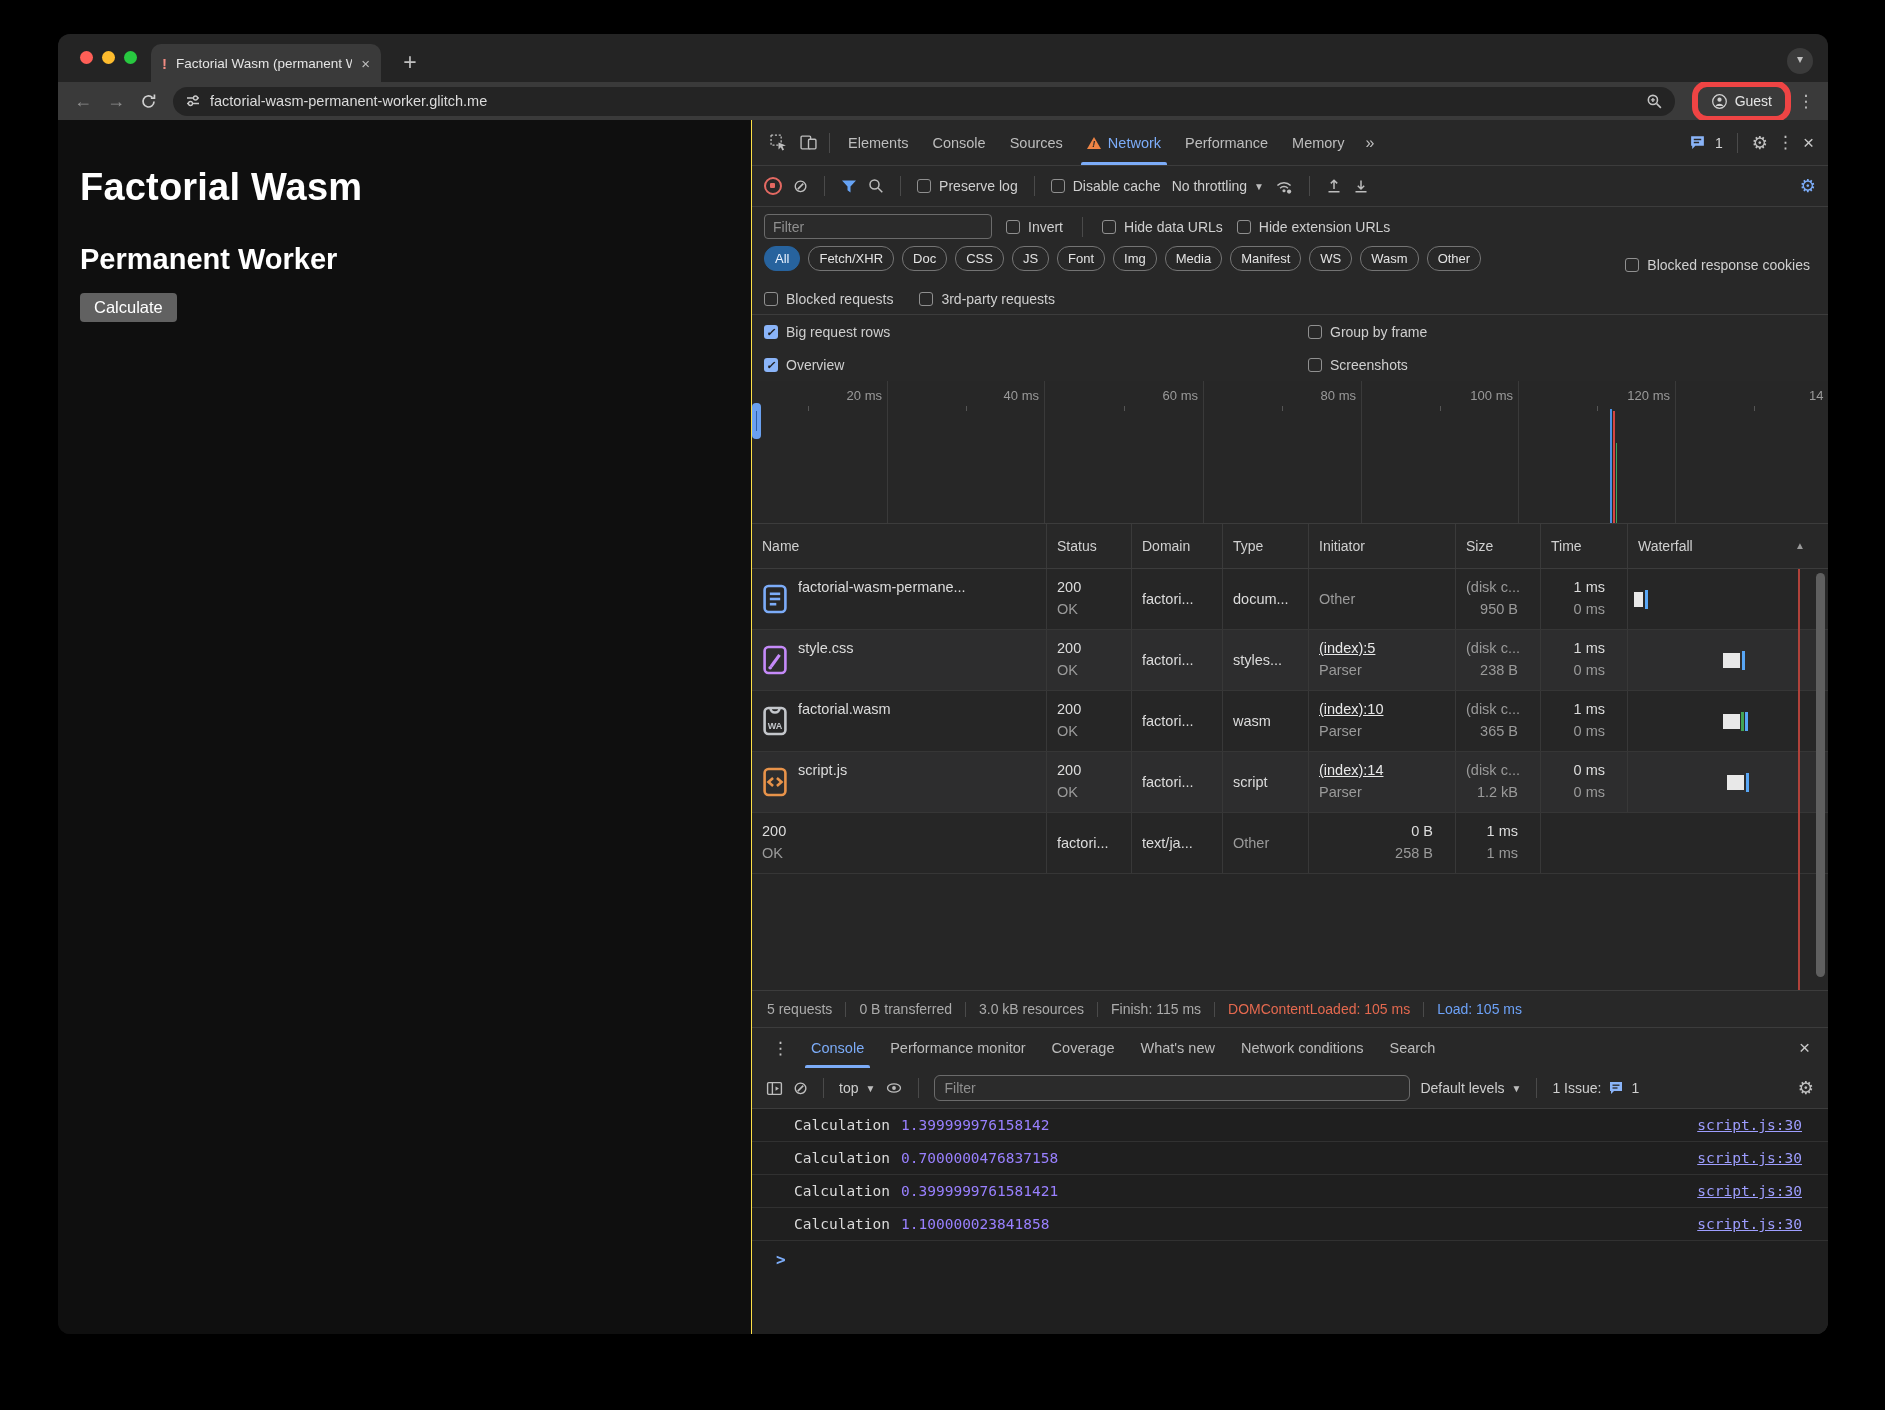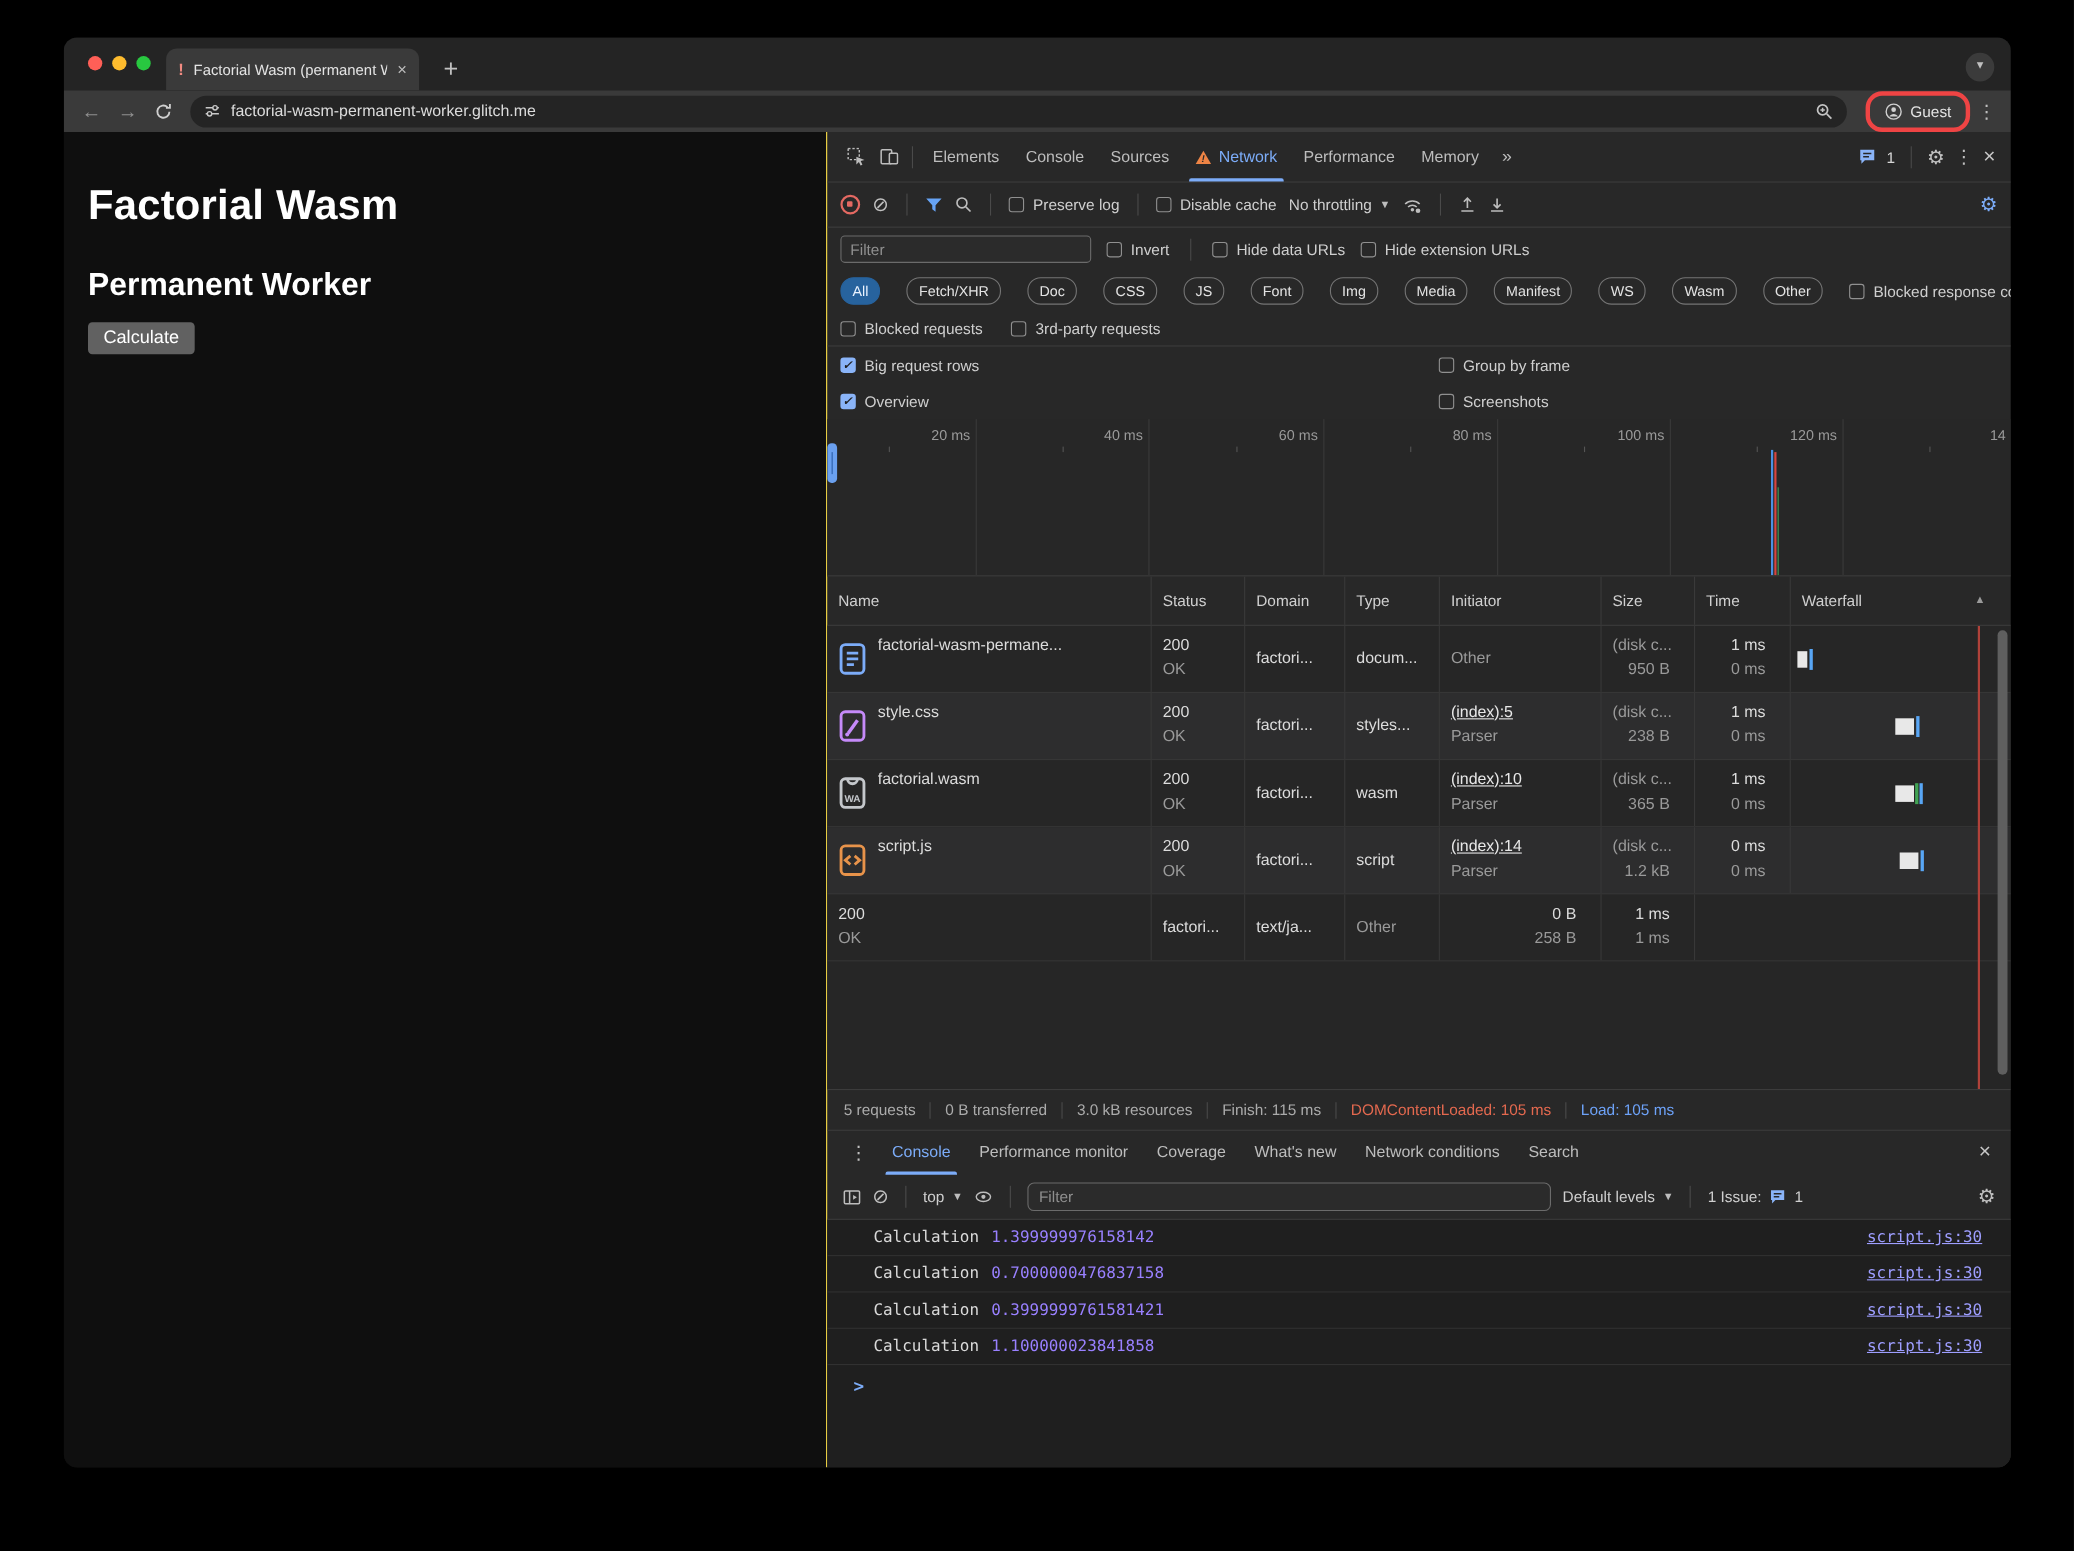--- a/index.html
+++ b/index.html
@@ -17,21 +17,21 @@
   .tabx{color:#bdbdbd;font-size:15px}
   .newtab{position:absolute;left:338px;bottom:5px;color:#c0c0c0;font-size:23px;width:28px;height:28px;text-align:center;line-height:27px}
   .tabsearch{position:absolute;right:15px;bottom:8px;width:26px;height:26px;border-radius:50%;background:#3b3b3b;color:#c0c0c0;text-align:center;line-height:23px;font-size:12px}
 
   
   .navbar{height:38px;background:#3a3a3a;display:flex;align-items:center;padding:0 10px;gap:3px}
   .nbtn{width:30px;text-align:center;font-size:18px;color:#8f8f8f;flex-shrink:0}
   .icbtn{width:28px;height:28px;display:flex;align-items:center;justify-content:center;flex-shrink:0}
   .urlpill{flex:1;height:29px;background:#242424;border-radius:15px;display:flex;align-items:center;padding:0 12px;gap:9px;margin:0 8px;min-width:0}
   .urltext{color:#dcdcdc;font-size:14.5px;white-space:nowrap;overflow:hidden;flex:1}
-  .guest{height:29px;border:4px solid #ef4444;border-radius:15px;display:flex;align-items:center;gap:7px;padding:0 13px;color:#e4e4e4;font-size:14px;margin-left:6px;flex-shrink:0}
+  .guest{height:29px;border:6px solid #ef4444;border-radius:15px;display:flex;align-items:center;gap:7px;padding:0 13px;color:#e4e4e4;font-size:14px;margin-left:6px;flex-shrink:0}
   .kebab{color:#c0c0c0;font-size:17px;width:24px;text-align:center;flex-shrink:0}
 
   
   .content{display:flex;height:1214px}
   .pageArea{width:693px;background:#0f0f0f;box-sizing:border-box;padding:46px 24px 0 22px;color:#fff;flex-shrink:0}
   .pageArea h1{margin:0;font-size:38px;font-weight:bold;letter-spacing:.2px}
   .pageArea h2{margin:34px 0 0;font-size:29px;font-weight:bold}
   .fact{margin-top:38px;font-size:19px;display:flex;align-items:center;gap:10px;color:#f2f2f2}
   .fv{width:216px;height:26px;background:#1c1c1c;border:1.5px solid #9a9a9a;color:#ececec;font-size:16px;padding:0 8px;font-family:"Liberation Sans",sans-serif;box-sizing:content-box}
   .calc{margin-top:17px;background:#616161;color:#fff;border:none;border-radius:4px;font-size:16.5px;padding:5px 14px;font-family:"Liberation Sans",sans-serif;display:inline-block}
@@ -63,21 +63,21 @@
   .cb.on{border:none;background:#8ab4f8}
   .cb.on::after{content:"✓";position:absolute;left:2px;top:0px;font-size:11px;line-height:14px;font-weight:bold;color:#1f1f1f}
   .drop{display:flex;align-items:center;gap:7px;font-size:14px;color:#cfcfcf;white-space:nowrap}
   .caret{font-size:10px;color:#bdbdbd}
   .spacer{flex:1}
 
   .filter-row{height:39px;display:flex;align-items:center;padding:0 12px;gap:14px;flex-shrink:0}
   .finput{width:228px;height:25px;border:1px solid #6b6b6b;border-radius:4px;background:#2b2b2b;color:#d0d0d0;font-size:14px;padding:0 8px;font-family:"Liberation Sans",sans-serif;box-sizing:border-box}
   input::placeholder{color:#8f8f8f}
 
-  .chips{height:37px;display:flex;align-items:center;padding:0 12px;gap:24px;flex-shrink:0}
+  .chips{height:37px;display:flex;padding:0 12px;gap:8px;flex-shrink:0}
   .chip{height:23px;line-height:23px;padding:0 10px;border:1px solid #747474;border-radius:12px;font-size:13px;color:#e3e3e3;white-space:nowrap}
   .chip.sel{background:#27639e;border-color:#27639e;color:#eaf3ff}
   .chips .opt{margin-left:auto;padding-right:6px}
 
   .blocked-row{height:31px;display:flex;align-items:center;gap:26px;padding:0 12px;border-bottom:1px solid #3c3c3c;flex-shrink:0}
   .optrow{height:33px;display:flex;align-items:center;padding:0 12px;flex-shrink:0}
   .optrow .opt:first-child{width:544px}
 
   
   .timeline{height:142px;position:relative;border-bottom:1px solid #3c3c3c;background:#272727;overflow:hidden;flex-shrink:0}

